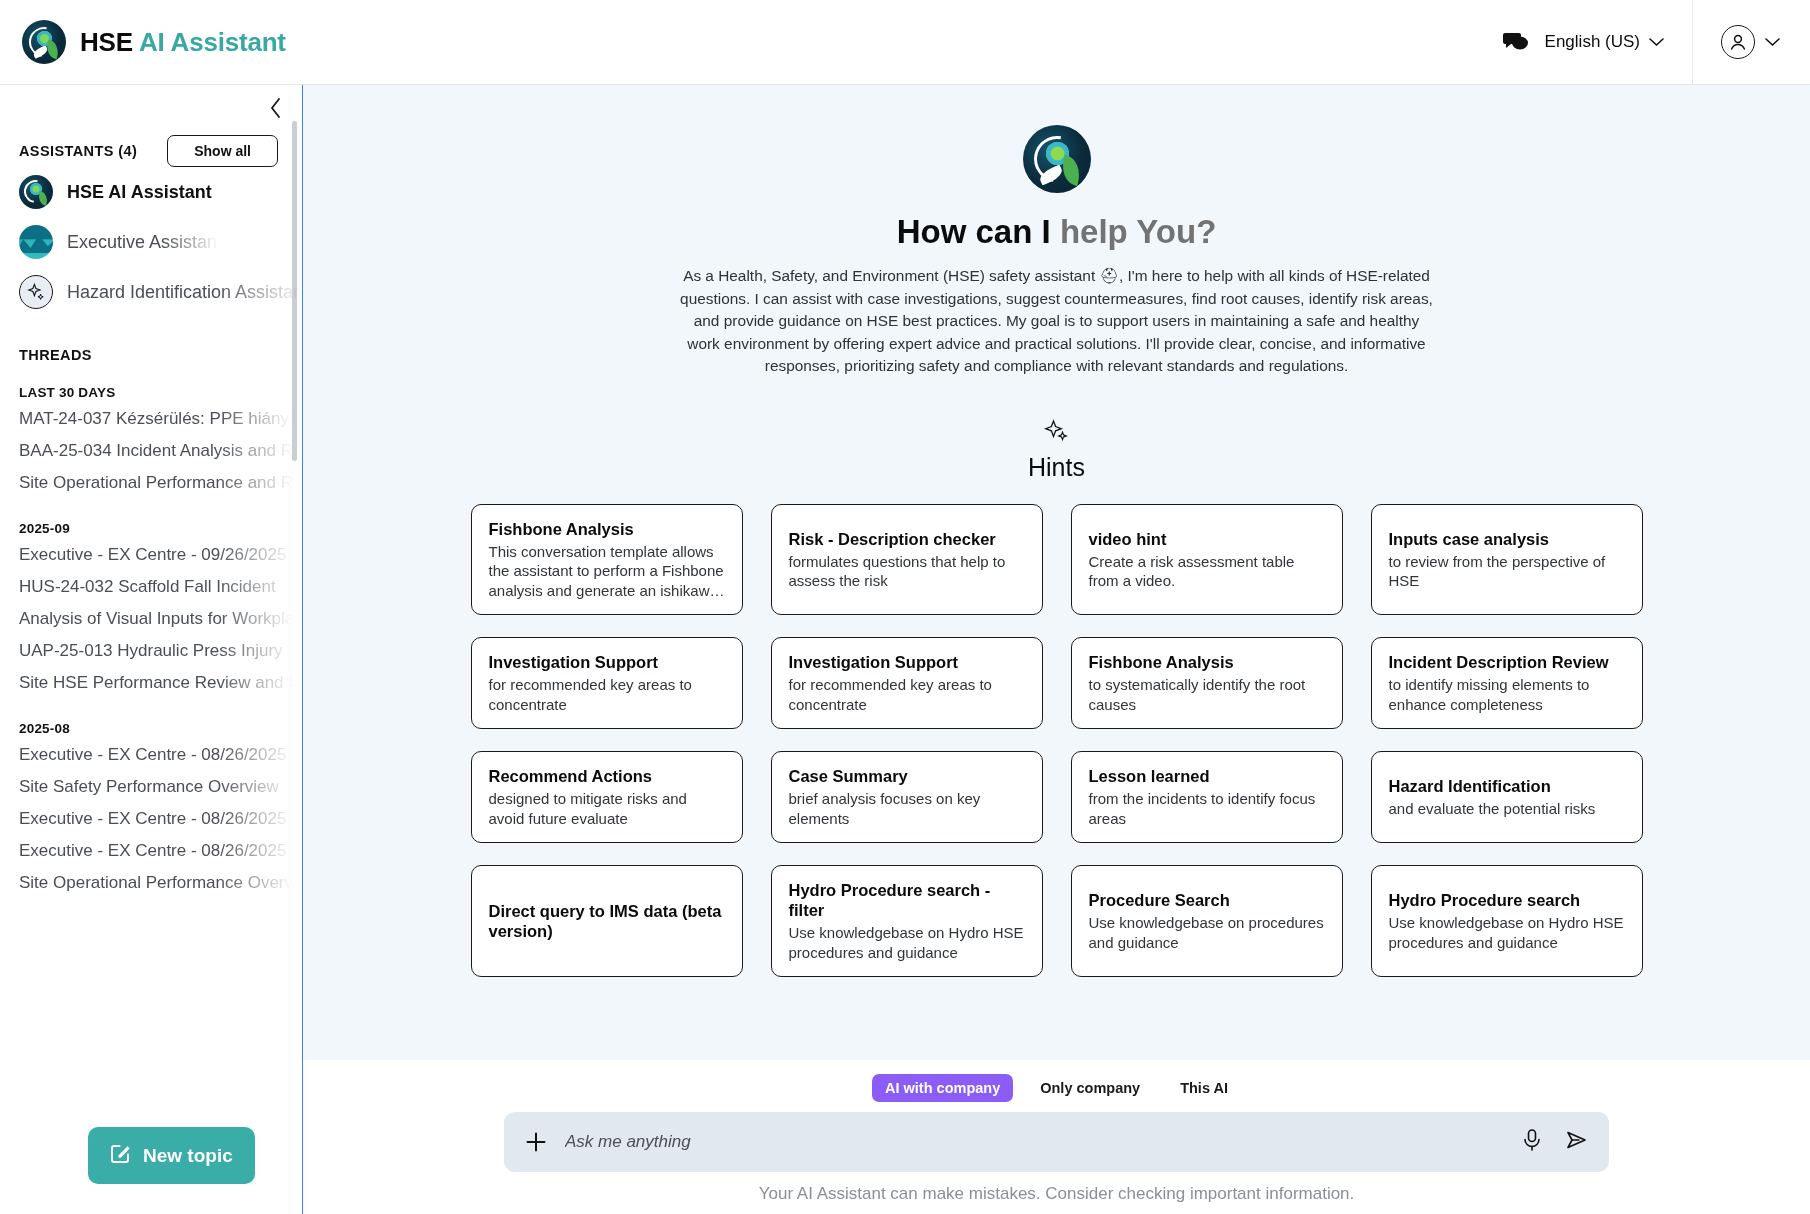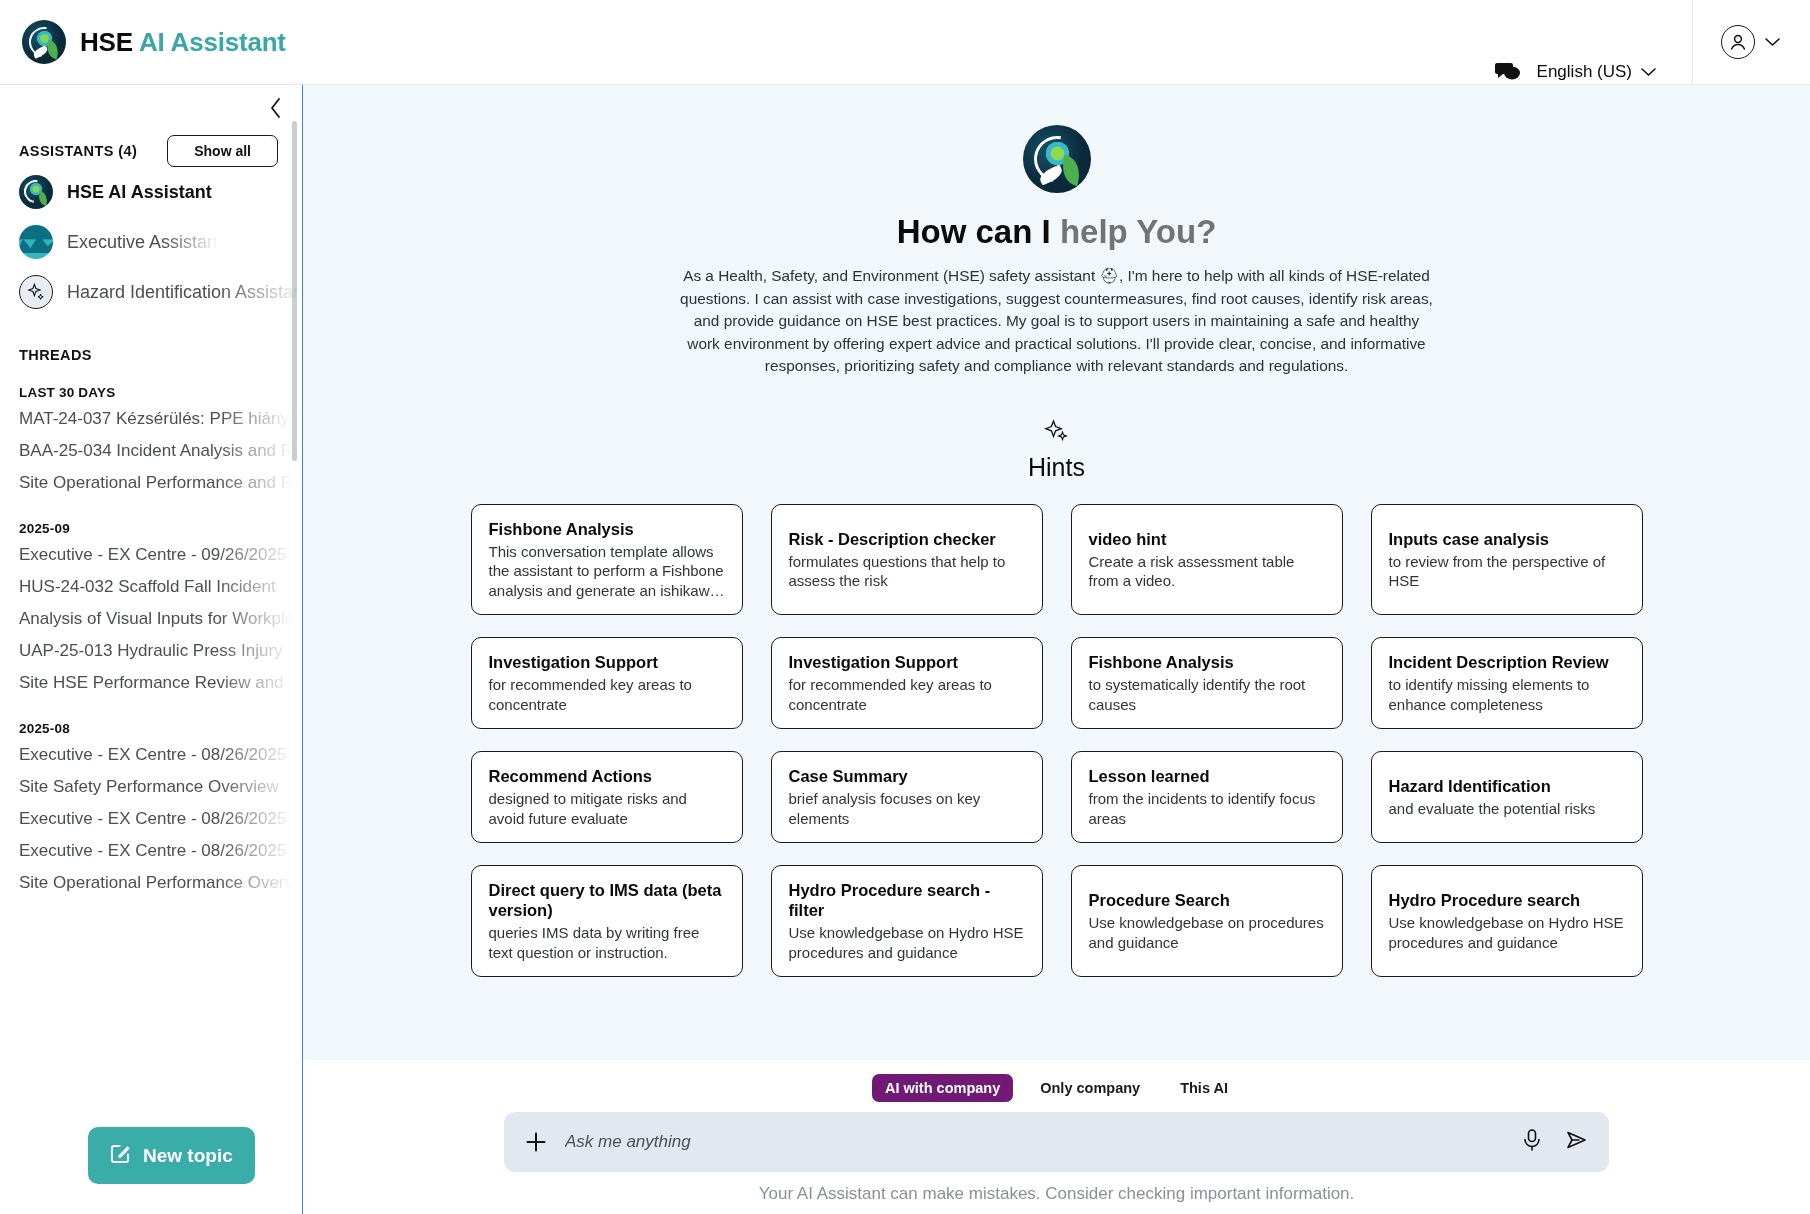--- a/index.html
+++ b/index.html
@@ -37,21 +37,21 @@
     background: #4caf50; border-radius: 0 90% 0 90%; transform: rotate(15deg);
   }
   .brand-logo .stem {
     position: absolute; left: 11px; bottom: 8px; width: 15px; height: 8px;
     background: #ffffff; border-radius: 60% 10% 60% 10%; transform: rotate(-25deg);
   }
   .brand-title { font-size: 26px; font-weight: bold; letter-spacing: -0.2px; }
   .brand-title .t1 { color: #0b0b0b; }
   .brand-title .t2 { color: #39a8a5; }
 
-  .topbar-right { margin-left: auto; display: flex; align-items: flex-end; height: 100%; gap: 8px; }
+  .topbar-right { margin-left: auto; display: flex; align-items: center; height: 100%; }
   .lang-group { display: flex; align-items: center; gap: 16px; padding-right: 28px; }
   .chat-icon { display: flex; align-items: center; }
   .lang-btn { display: flex; align-items: center; gap: 9px; font-size: 17px; color: #0b0b0b; cursor: pointer; }
   .user-group {
     display: flex; align-items: center; gap: 10px;
     height: 100%; padding: 0 30px 0 28px;
     border-left: 1px solid #e3e6ea;
   }
   .avatar-circle {
     width: 34px; height: 34px; border-radius: 50%;
@@ -168,21 +168,21 @@
   .card-title { font-size: 16.5px; font-weight: bold; color: #0b0b0b; line-height: 20px; }
   .card-desc { font-size: 15px; color: #303539; line-height: 19.5px; margin-top: 3px; }
 
   
   .composer { background: #ffffff; padding: 8px 0 10px 0; }
   .modes { display: flex; justify-content: center; gap: 14px; padding: 6px 0 10px 0; }
   .mode {
     font-size: 14.5px; font-weight: bold; color: #1a1a1a;
     padding: 6px 13px; border-radius: 7px; cursor: pointer;
   }
-  .mode.active { background: #701a75; color: #ffffff; }
+  .mode.active { background: #8b5cf6; color: #ffffff; }
   .input-wrap { display: flex; justify-content: center; }
   .input-box {
     width: 1105px; height: 60px; background: #e2e8f0; border-radius: 11px;
     display: flex; align-items: center; padding: 0 20px; gap: 17px;
   }
   .plus { cursor: pointer; color: #111; display: flex; }
   .ask-input {
     flex: 1; border: none; outline: none; background: transparent;
     font-size: 17px; font-style: italic; color: #4a4f55;
     font-family: "Liberation Sans", sans-serif;
@@ -396,21 +396,20 @@
           <div class="card-title">Lesson learned</div>
           <div class="card-desc">from the incidents to identify focus areas</div>
         </div>
         <div class="card">
           <div class="card-title">Hazard Identification</div>
           <div class="card-desc">and evaluate the potential risks</div>
         </div>
 
         <div class="card">
           <div class="card-title">Direct query to IMS data (beta version)</div>
-          <div class="card-desc">queries IMS data by writing free text question or instruction.</div>
         </div>
         <div class="card">
           <div class="card-title">Hydro Procedure search - filter</div>
           <div class="card-desc">Use knowledgebase on Hydro HSE procedures and guidance</div>
         </div>
         <div class="card">
           <div class="card-title">Procedure Search</div>
           <div class="card-desc">Use knowledgebase on procedures and guidance</div>
         </div>
         <div class="card">

